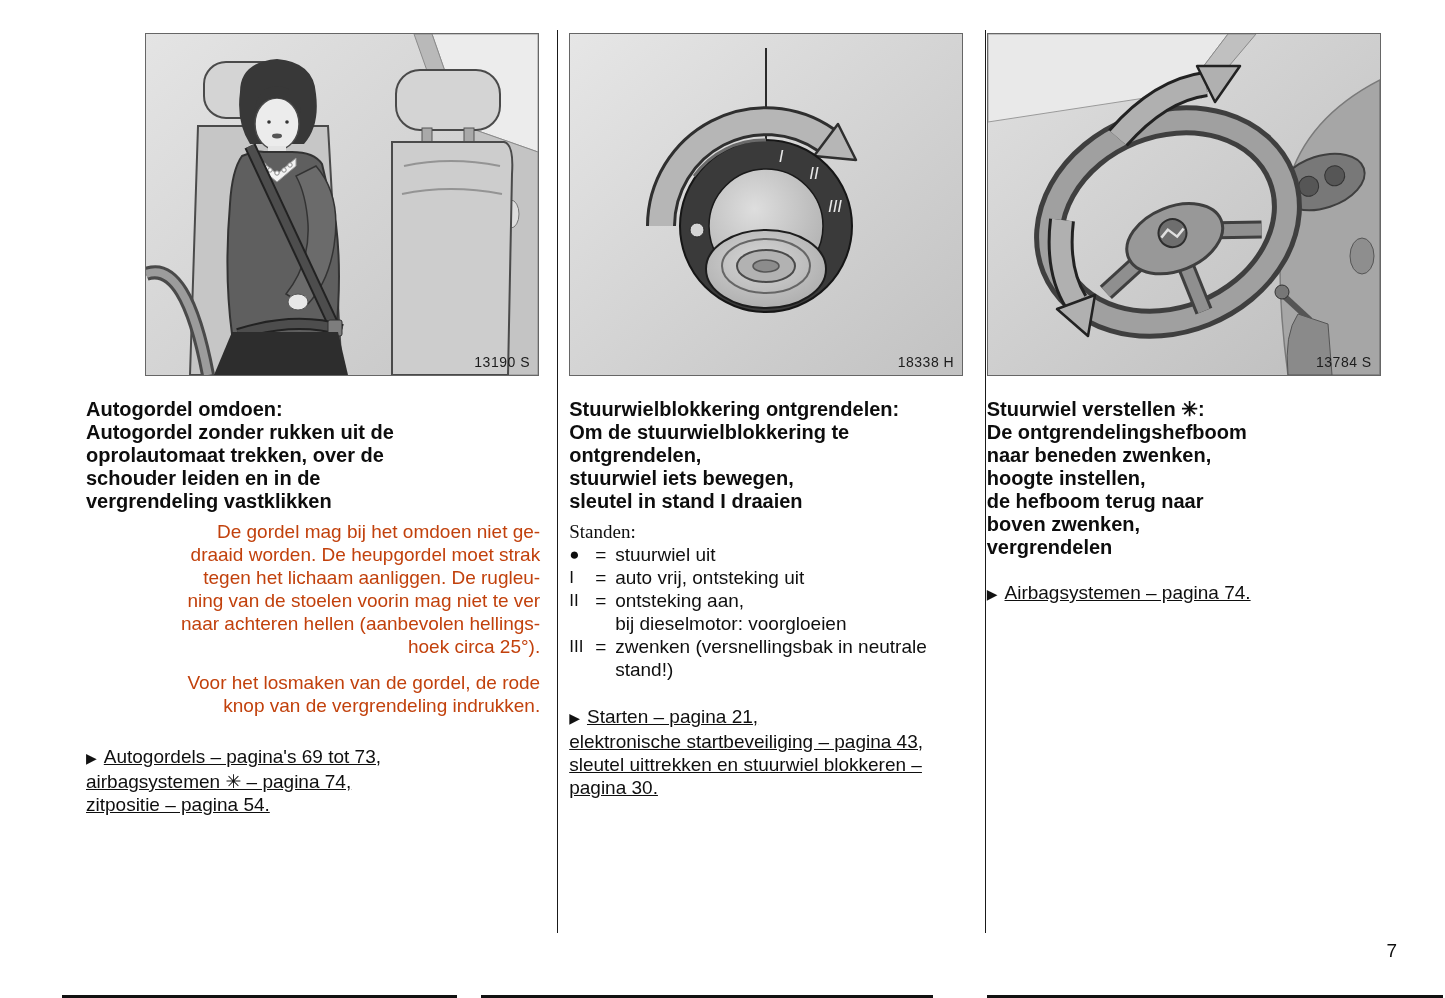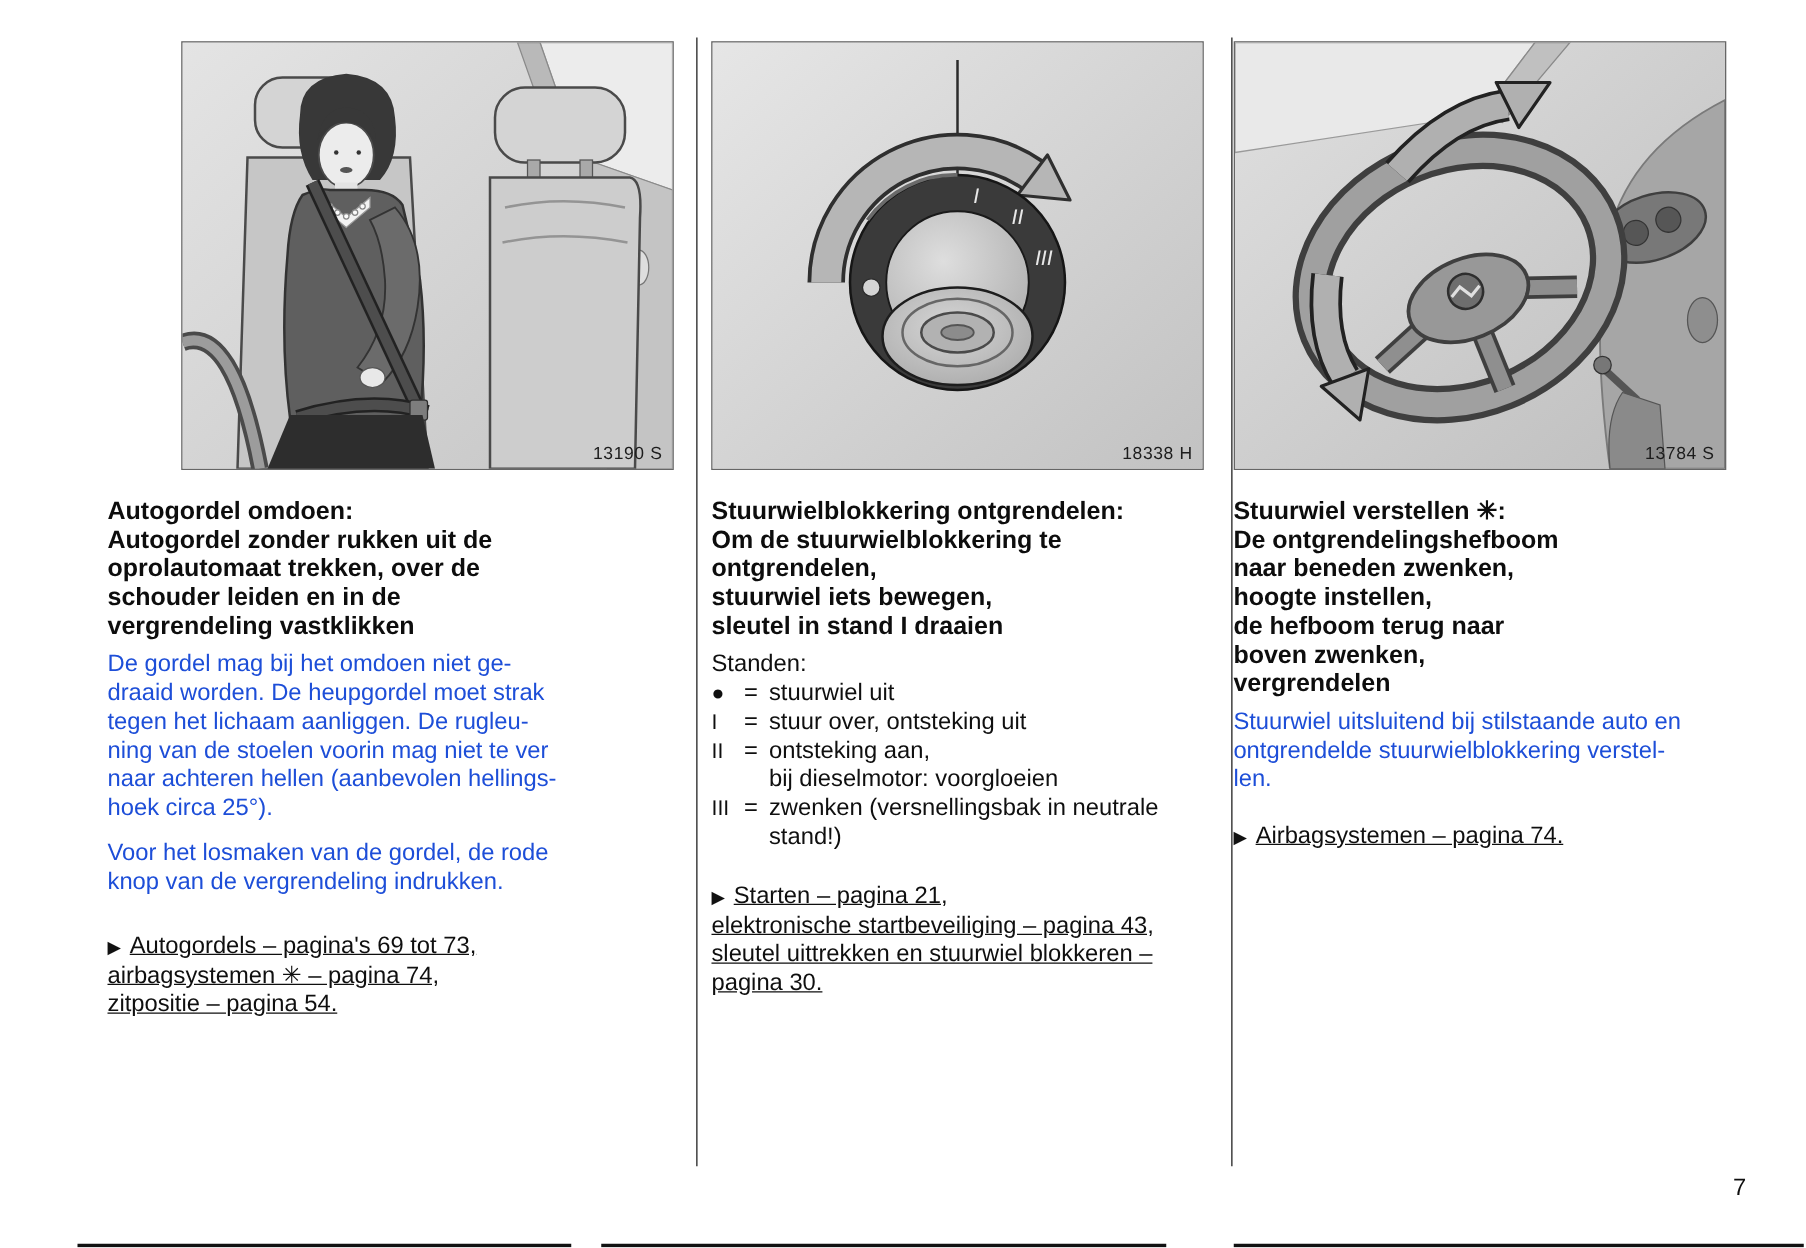--- a/index.html
+++ b/index.html
@@ -24,23 +24,23 @@
   .figure svg{display:block;}
   .fig-label{
     position:absolute;right:8px;bottom:5px;font-size:14px;color:#1c1c1c;letter-spacing:.5px;
   }
 
   .heading{
     font-size:20px;line-height:23px;font-weight:700;margin:0 0 7px 0;
     white-space:pre-line;color:#0d0d0d;
   }
   p.body{
-    font-size:19px;line-height:23px;margin:0 0 13px 0;white-space:pre-line;color:#1d4ed8;
-  }
-  .positions-label{font-size:19px;line-height:23px;margin:0;color:#0f0f0f;}
+    font-size:19px;line-height:23px;margin:0 0 13px 0;white-space:pre-line;color:#c2410c;text-align:right;
+  }
+  .positions-label{font-size:19px;line-height:23px;margin:0;color:#0f0f0f;font-family:Liberation Serif, serif;}
   .positions{font-size:19px;line-height:23px;color:#0f0f0f;}
   .positions-row{display:grid;grid-template-columns:26px 20px auto;}
   .positions-row .sym{font-size:17px;}
   .positions-row .txt{white-space:pre-line;}
 
   .ref{
     font-size:19px;line-height:23px;margin:28px 0 0 0;color:#0f0f0f;
   }
   .ref .arrow{font-size:14px;margin-right:7px;color:#111;}
   .ref .ref-text{white-space:pre-line;text-decoration:underline;}
@@ -174,21 +174,21 @@
       <p class="positions-label">Standen:</p>
       <div class="positions">
         <div class="positions-row">
           <span class="sym">●</span>
           <span class="eq">=</span>
           <span class="txt">stuurwiel uit</span>
         </div>
         <div class="positions-row">
           <span class="sym">I</span>
           <span class="eq">=</span>
-          <span class="txt">stuur over, ontsteking uit</span>
+          <span class="txt">auto vrij, ontsteking uit</span>
         </div>
         <div class="positions-row">
           <span class="sym">II</span>
           <span class="eq">=</span>
           <span class="txt">ontsteking aan,
 bij dieselmotor: voorgloeien</span>
         </div>
         <div class="positions-row">
           <span class="sym">III</span>
           <span class="eq">=</span>
@@ -248,23 +248,20 @@
         </svg>
         <span class="fig-label">13784 S</span>
       </div>
       <div class="heading">Stuurwiel verstellen ✳:
 De ontgrendelingshefboom
 naar beneden zwenken,
 hoogte instellen,
 de hefboom terug naar
 boven zwenken,
 vergrendelen</div>
-      <p class="body">Stuurwiel uitsluitend bij stilstaande auto en
-ontgrendelde stuurwielblokkering verstel-
-len.</p>
       <p class="ref">
         <span class="arrow">▶</span><span class="ref-text">Airbagsystemen – pagina 74.</span>
       </p>
     </section>
   </div>
 
   <div class="divider d1"></div>
   <div class="divider d2"></div>
 
   <div class="page-number">7</div>

